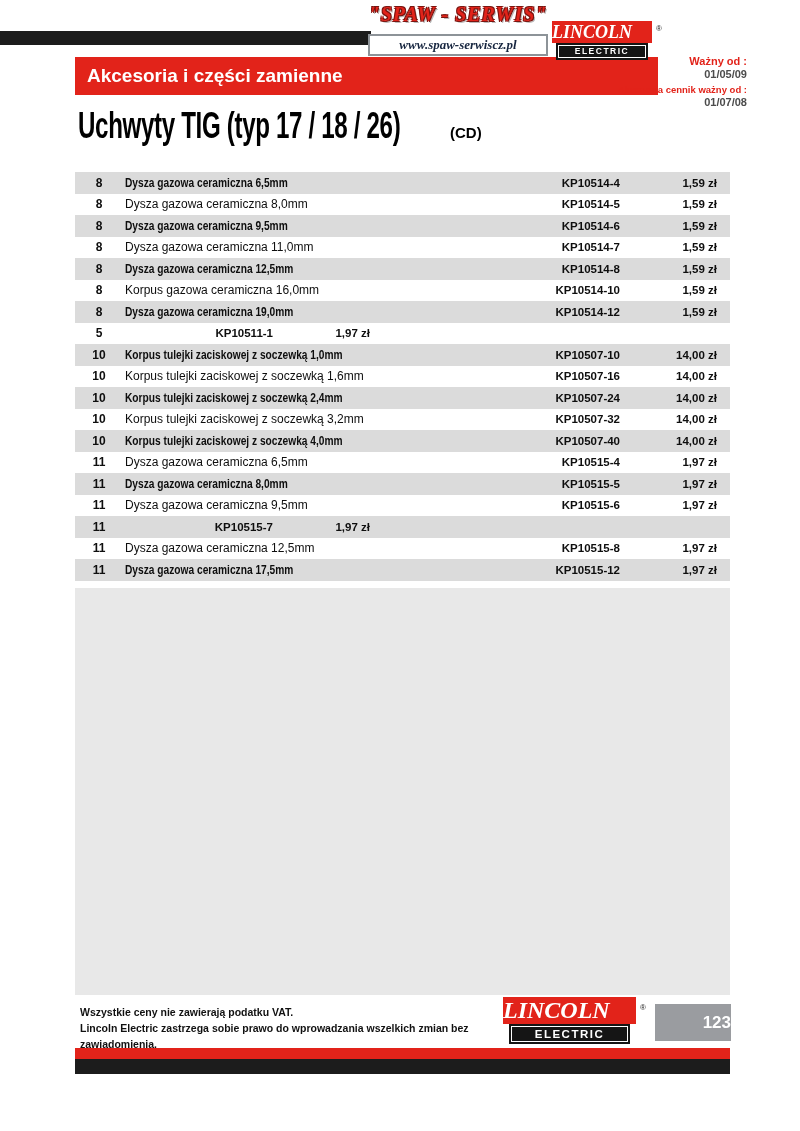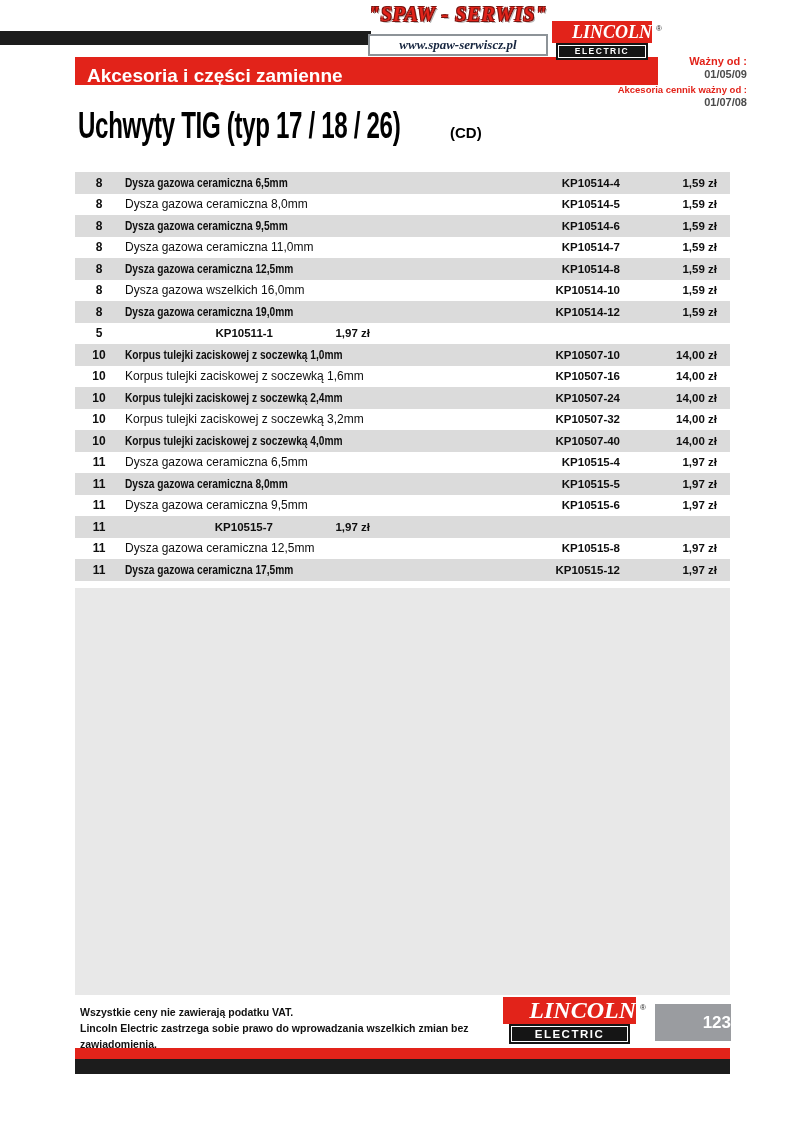--- a/index.html
+++ b/index.html
@@ -21,39 +21,39 @@
   .dealer-site{
     margin-top:8px;background:#fff;border:2px solid #8d9398;padding:1px 4px;
     font-family:"Liberation Serif",serif;font-style:italic;font-weight:bold;
     font-size:13px;color:#16253f;
   }
 
   .lincoln{z-index:3;}
   .lincoln-top{left:552px;top:21px;width:100px;}
   .lincoln-bottom{left:503px;top:997px;width:133px;}
   .lincoln-red{
-    position:relative;background:#e2231a;color:#fff;text-align:right;
+    position:relative;background:#e2231a;color:#fff;text-align:left;
     font-family:"Liberation Serif",serif;font-style:italic;font-weight:bold;
   }
   .lincoln-top .lincoln-red{font-size:18px;line-height:22px;}
   .lincoln-bottom .lincoln-red{font-size:24px;line-height:27px;}
   .lincoln-reg{
     position:absolute;right:-10px;top:-3px;color:#222;font-style:normal;
     font-family:"Liberation Sans",sans-serif;font-size:8px;font-weight:normal;
   }
   .lincoln-electric{
     background:#151515;color:#fff;font-weight:bold;text-align:center;
     letter-spacing:1.5px;border:1px solid #fff;box-shadow:0 0 0 2px #151515;
     width:86%;margin:2px auto 0;
   }
   .lincoln-top .lincoln-electric{font-size:8.5px;line-height:11px;}
   .lincoln-bottom .lincoln-electric{font-size:11.5px;line-height:14px;}
 
   .section-bar{
-    left:75px;top:57px;width:583px;height:28px;background:#e2231a;
+    left:75px;top:57px;width:583px;height:38px;background:#e2231a;
     color:#fff;font-weight:bold;font-size:19px;line-height:38px;padding-left:12px;
     box-sizing:border-box;
   }
 
   .validity{right:53px;top:55px;text-align:right;z-index:2;}
   .v-label{color:#e2231a;font-weight:bold;font-size:11px;line-height:13px;white-space:nowrap;}
   .v-date{color:#4c4c4c;font-size:11px;line-height:13px;font-weight:bold;}
   .v-label2{color:#e2231a;font-weight:bold;font-size:9.5px;line-height:13px;white-space:nowrap;margin-top:2px;}
 
   
@@ -150,21 +150,21 @@
       <div class="cell price">1,59 zł</div>
     </div>
     <div class="trow odd">
       <div class="cell qty">8</div>
       <div class="cell name"><span class="nm">Dysza gazowa ceramiczna 12,5mm</span></div>
       <div class="cell code">KP10514-8</div>
       <div class="cell price">1,59 zł</div>
     </div>
     <div class="trow even">
       <div class="cell qty">8</div>
-      <div class="cell name"><span class="nm">Dysza gazowa wszelkich 16,0mm</span></div>
+      <div class="cell name"><span class="nm">Korpus gazowa ceramiczna 16,0mm</span></div>
       <div class="cell code">KP10514-10</div>
       <div class="cell price">1,59 zł</div>
     </div>
     <div class="trow odd">
       <div class="cell qty">8</div>
       <div class="cell name"><span class="nm">Dysza gazowa ceramiczna 19,0mm</span></div>
       <div class="cell code">KP10514-12</div>
       <div class="cell price">1,59 zł</div>
     </div>
     <div class="trow even">

